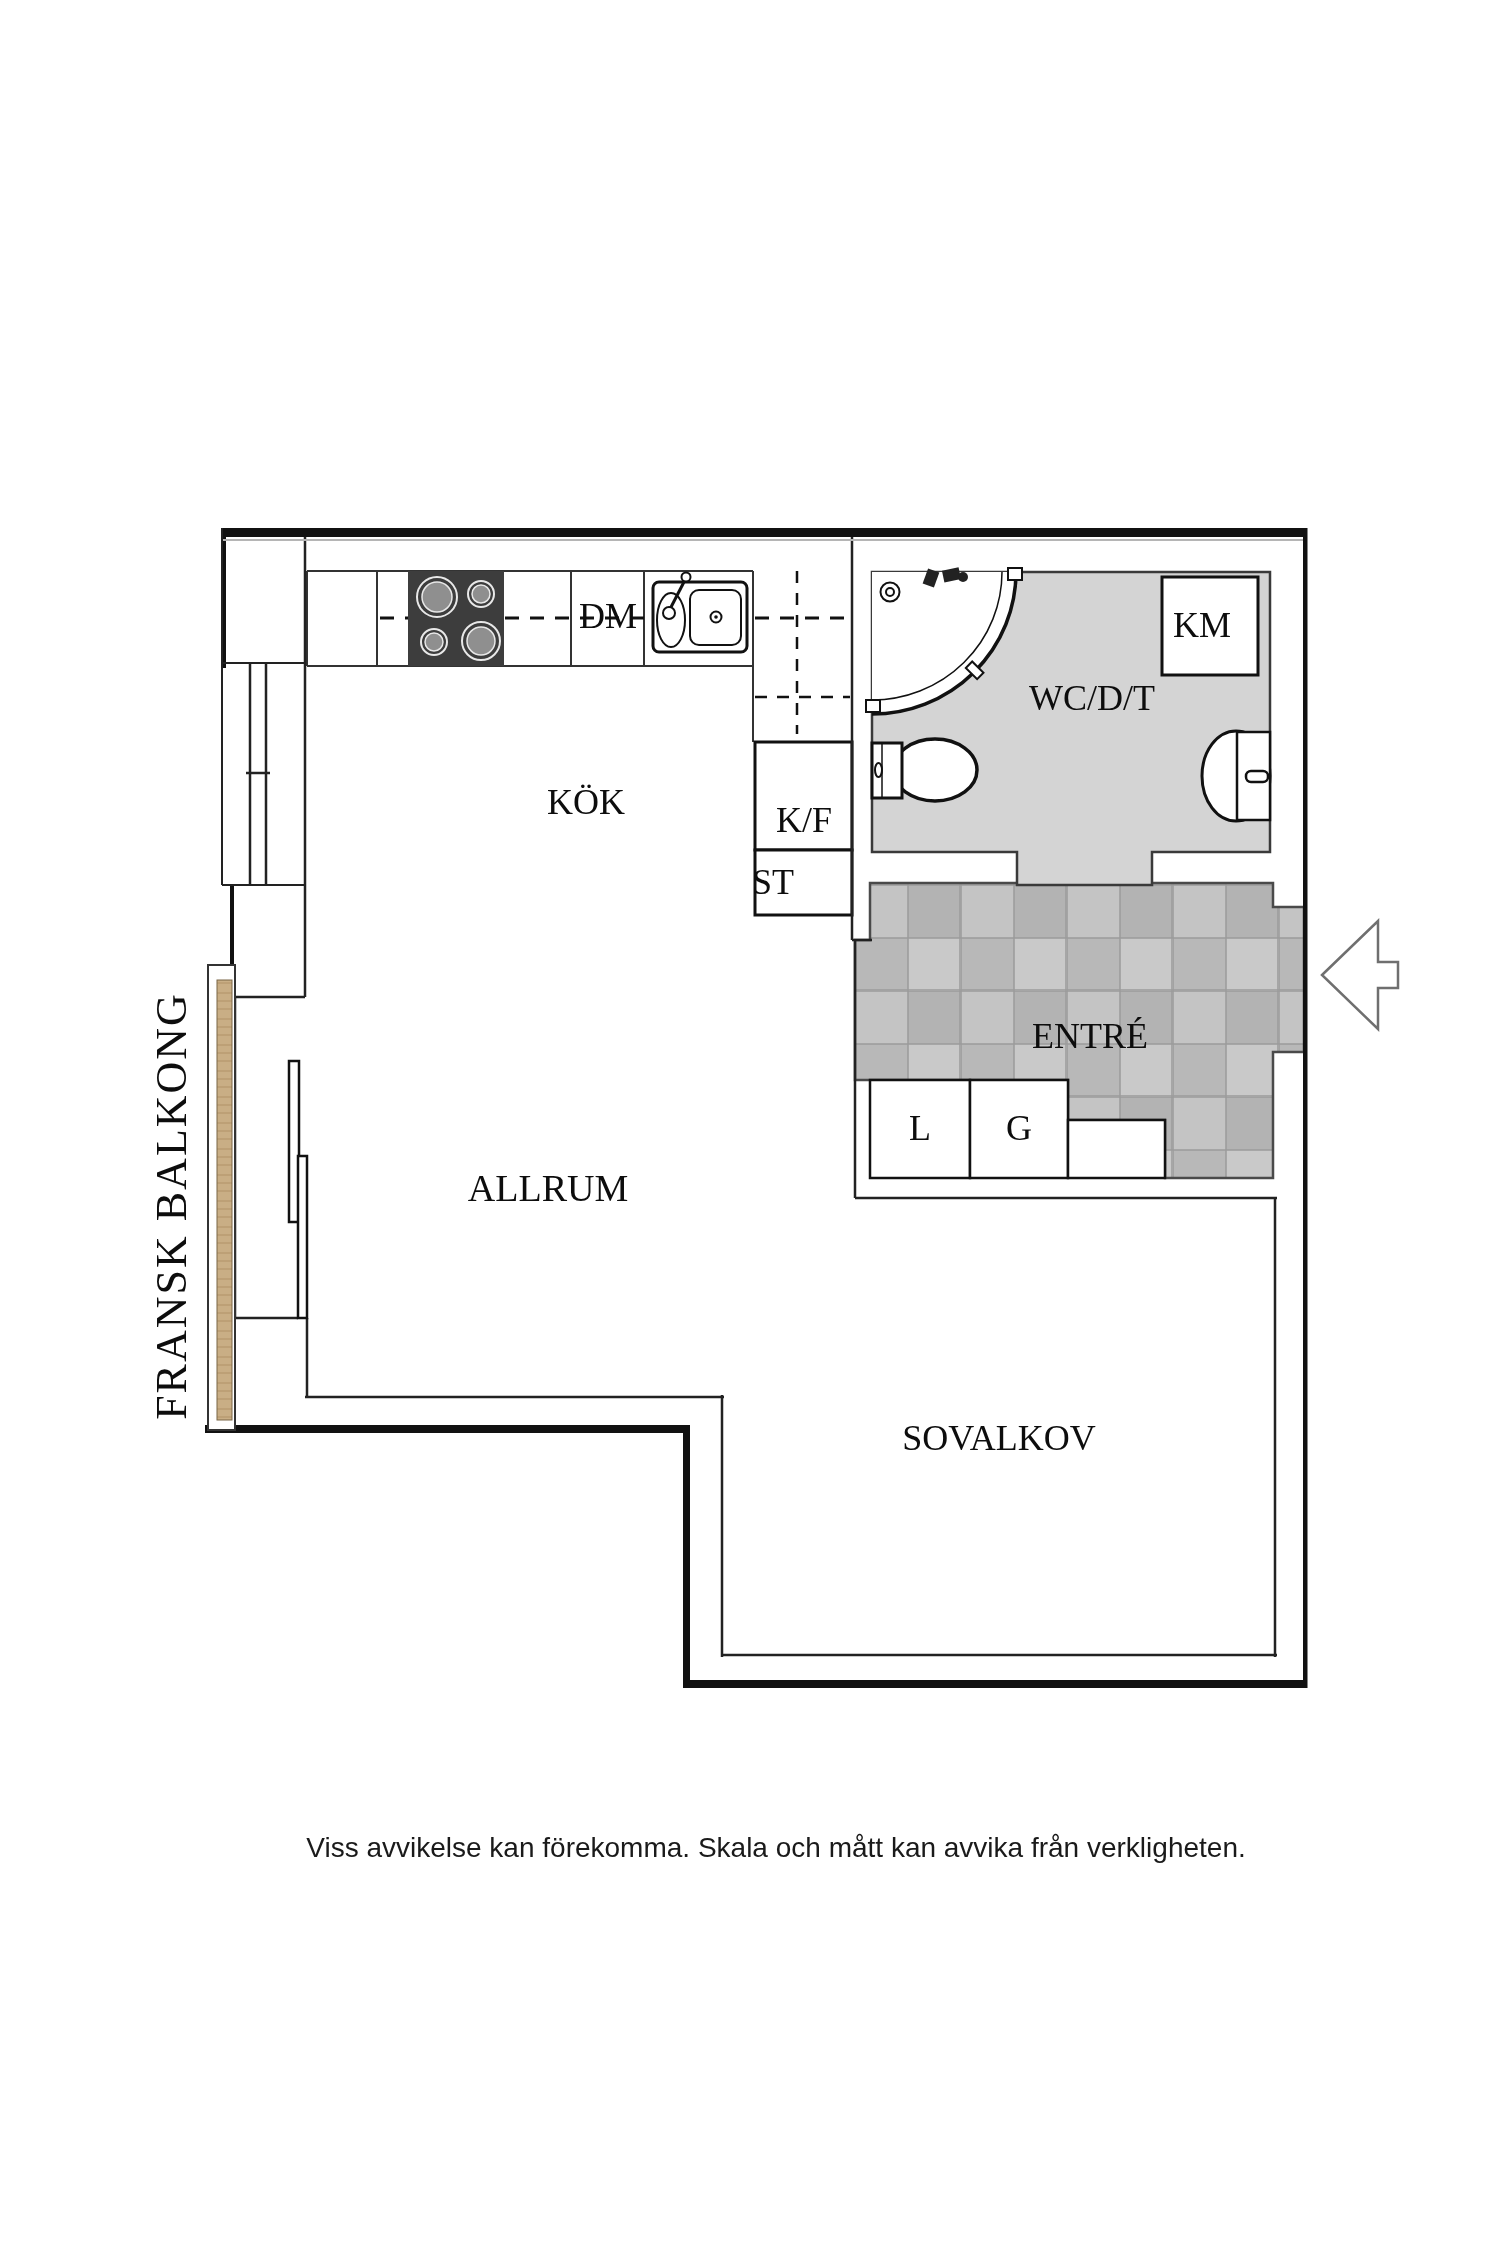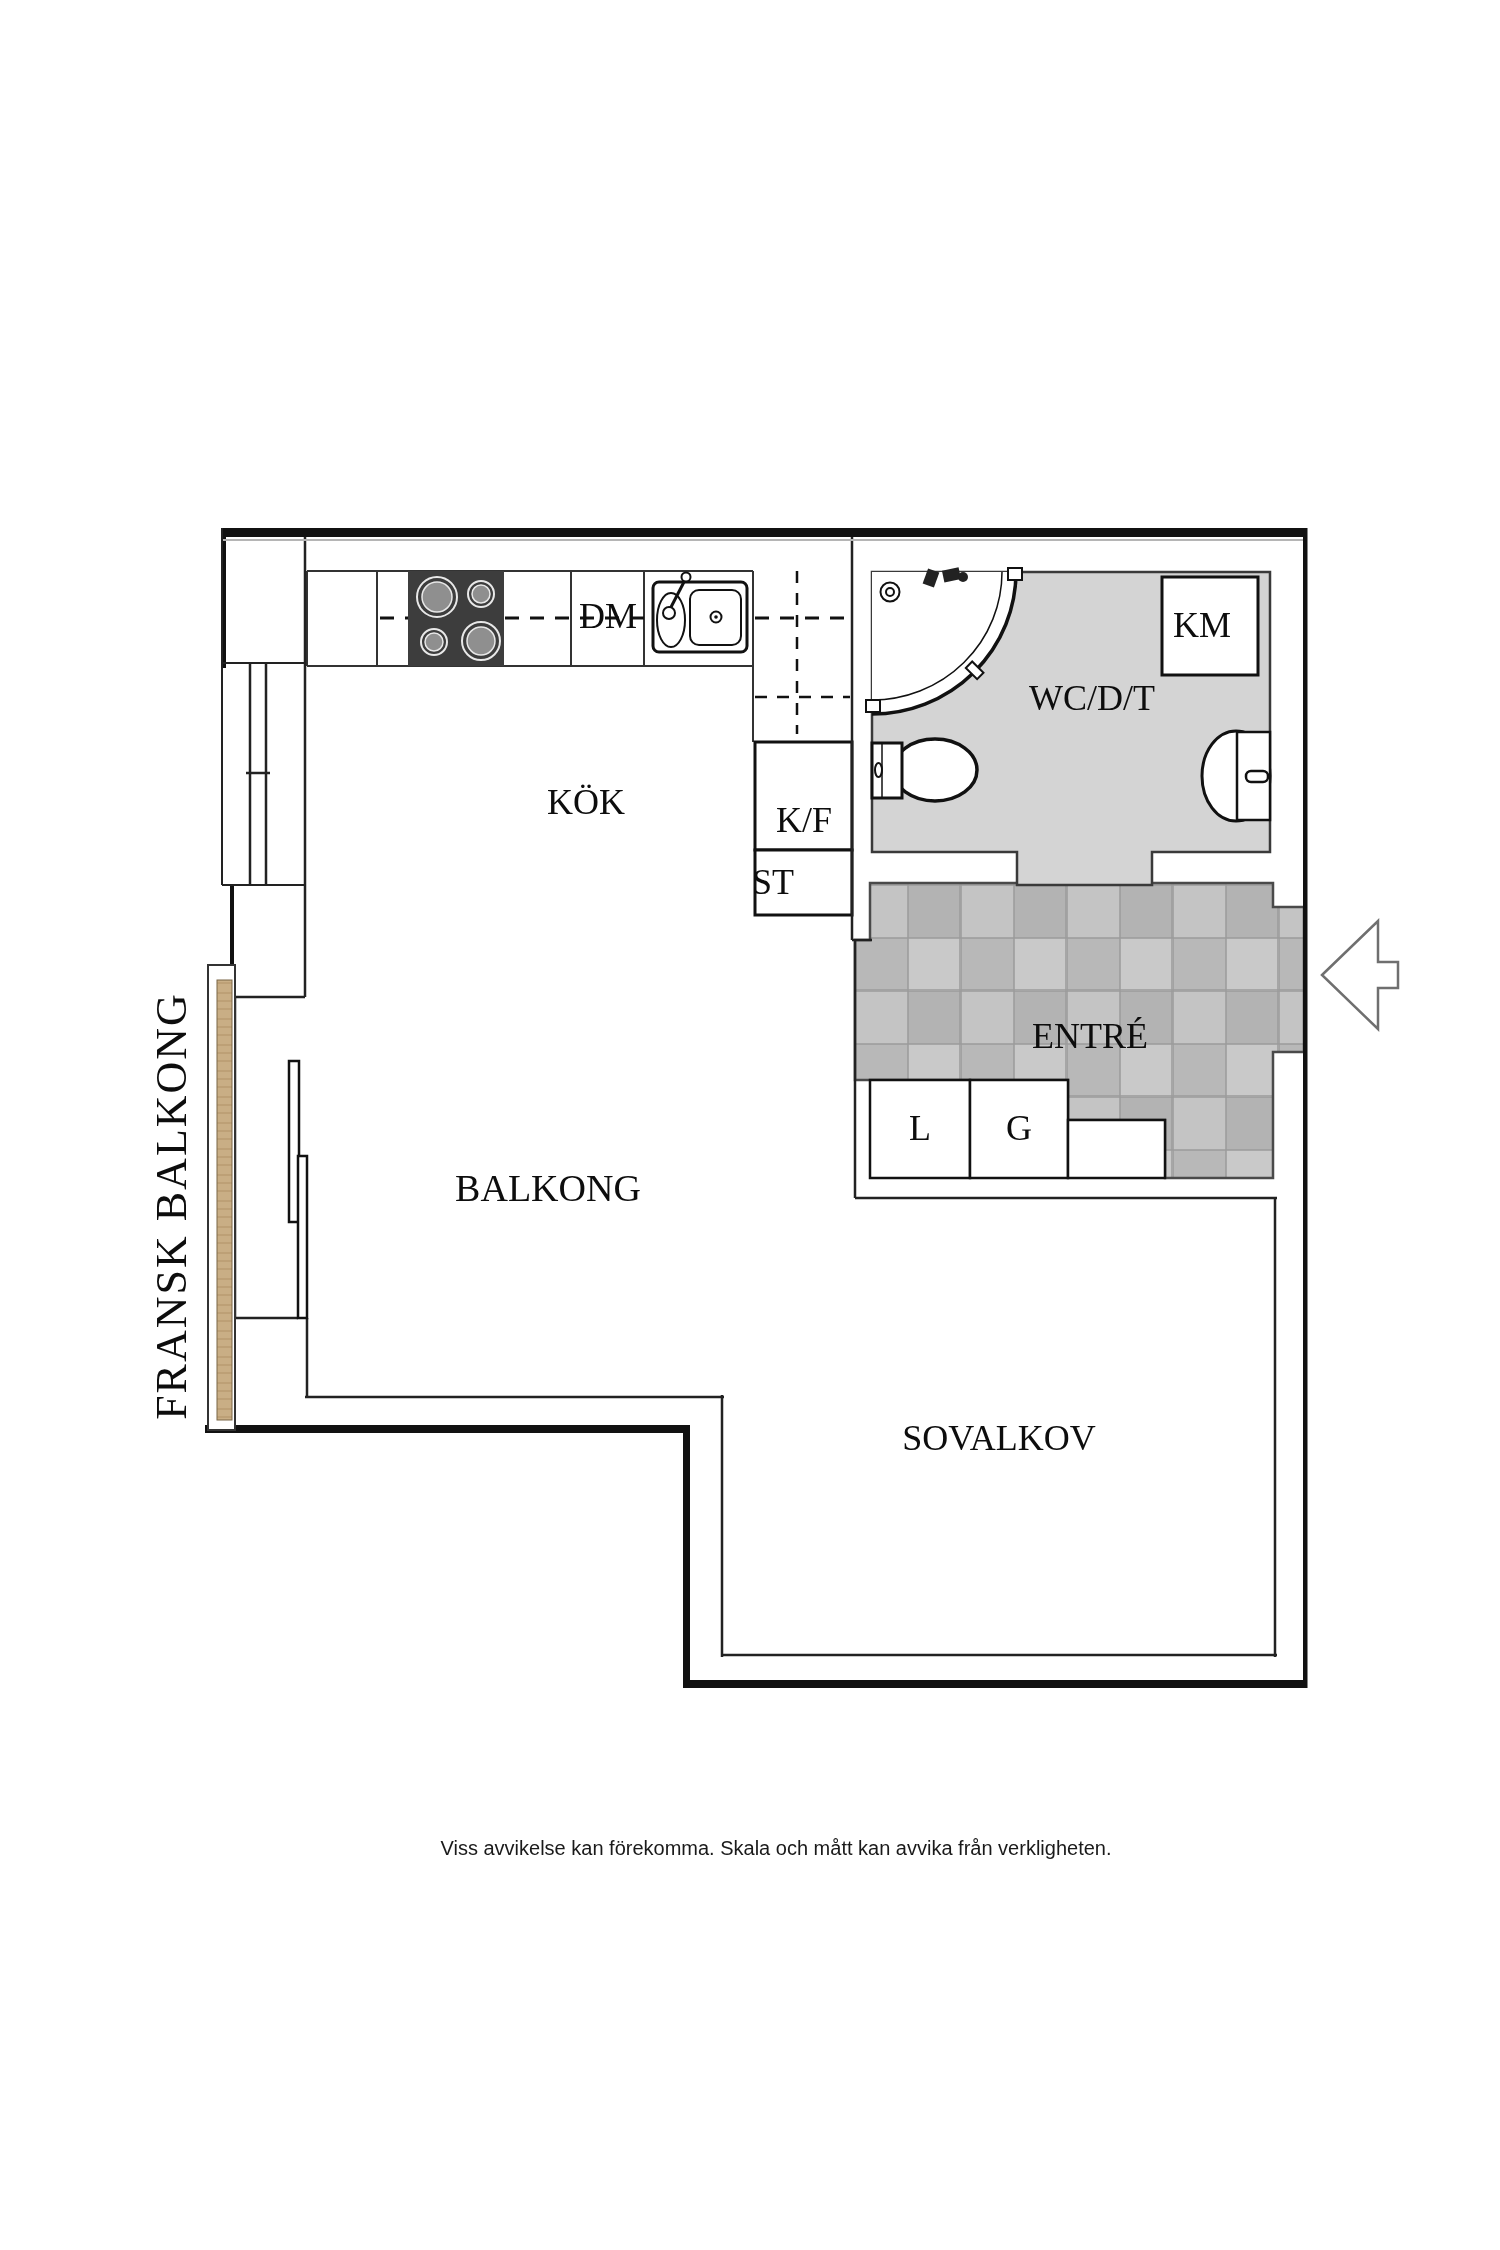--- a/index.html
+++ b/index.html
@@ -13,21 +13,21 @@
     color:#0d0d0d;
     white-space:nowrap;
     line-height:1;
   }
   .lbl.small{font-size:38px;}
   .lbl.rot{transform:translate(-50%,-50%) rotate(-90deg);font-size:44px;letter-spacing:2px;}
   .note{
     position:absolute;
     transform:translate(-50%,-50%);
     font-family:"Liberation Sans","DejaVu Sans",sans-serif;
-    font-size:20px;
+    font-size:28px;
     color:#1a1a1a;
     white-space:nowrap;
   }
 </style>
 </head>
 <body>
 
 <div id="stage">
 
   <svg id="plan-svg" viewBox="0 0 1500 2250">
@@ -169,19 +169,19 @@
 
   <div class="lbl" style="left:586px;top:802px">KÖK</div>
   <div class="lbl" style="left:608px;top:616px">DM</div>
   <div class="lbl" style="left:804px;top:820px">K/F</div>
   <div class="lbl" style="left:773px;top:882px">ST</div>
   <div class="lbl" style="left:1092px;top:698px">WC/D/T</div>
   <div class="lbl" style="left:1202px;top:625px">KM</div>
   <div class="lbl" style="left:1090px;top:1036px">ENTRÉ</div>
   <div class="lbl" style="left:920px;top:1128px">L</div>
   <div class="lbl" style="left:1019px;top:1128px">G</div>
-  <div class="lbl small" style="left:548px;top:1188px">BALKONG</div>
+  <div class="lbl small" style="left:548px;top:1188px">ALLRUM</div>
   <div class="lbl" style="left:999px;top:1438px">SOVALKOV</div>
   <div class="lbl rot" style="left:172px;top:1206px">FRANSK BALKONG</div>
 
   <div class="note" style="left:776px;top:1848px">Viss avvikelse kan förekomma. Skala och mått kan avvika från verkligheten.</div>
 
 </div>
 
 </body></html>

